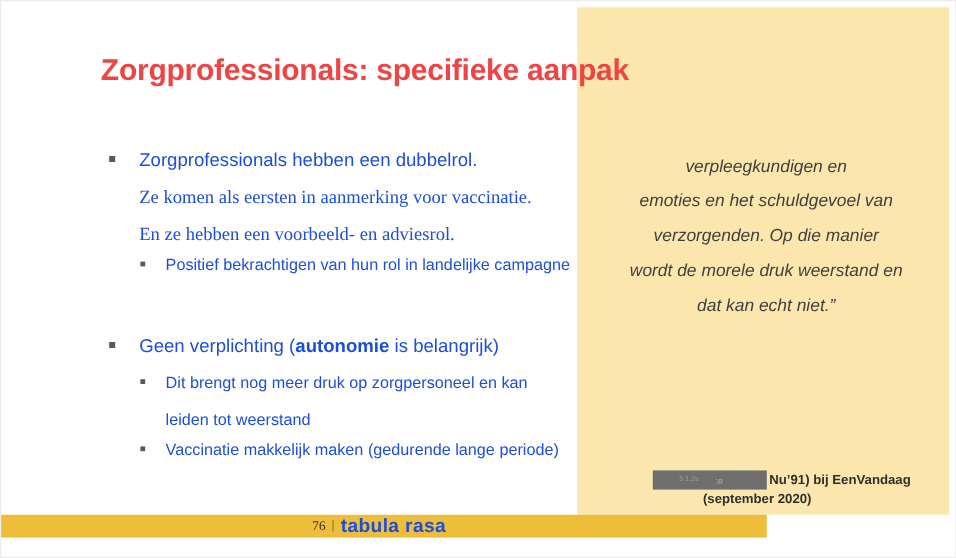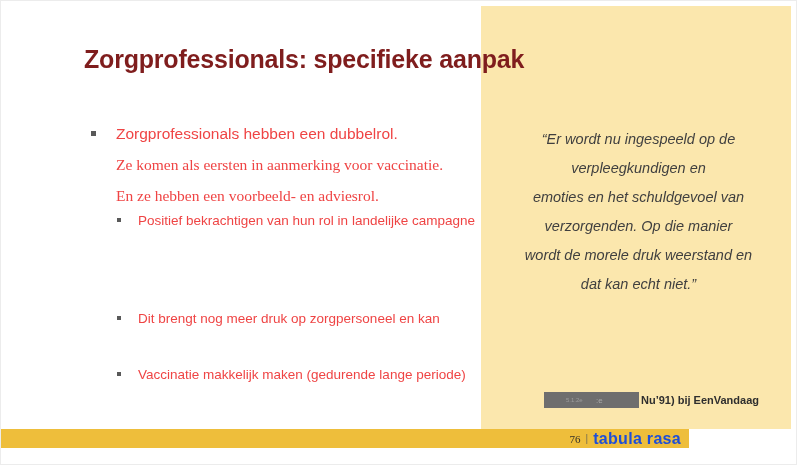--- a/index.html
+++ b/index.html
@@ -24,26 +24,26 @@
     background: #fbe7ad;
   }
 
   
   .title {
     position: absolute;
     left: 83px;
     top: 44px;
     font-size: 25px;
     letter-spacing: -0.2px;
-    color: #7f1d1d;
+    color: #ef4444;
     white-space: nowrap;
   }
 
   
-  .row { position: absolute; white-space: nowrap; color: #ef4444; }
+  .row { position: absolute; white-space: nowrap; color: #1d4ed8; }
   .lvl1 { left: 90px; font-size: 15.5px; }
   .lvl1 .txt { margin-left: 0; }
   .lvl1-cont { left: 115px; font-size: 15.5px; font-family: Liberation Serif, serif; }
   .lvl2 { left: 116px; font-size: 13.5px; }
   .lvl2-cont { left: 137px; font-size: 13.5px; }
 
   .sq1 {
     display: inline-block;
     width: 5px; height: 5px;
     background: #595959;
@@ -117,26 +117,26 @@
     font-size: 11px;
     font-weight: 600;
     color: #2e2e2e;
   }
 
   
   .footer-bar {
     position: absolute;
     left: 0;
     top: 428px;
-    width: 688px;
+    width: 638px;
     height: 19px;
     background: #eebe3b;
     display: flex;
     align-items: center;
-    justify-content: flex-end;
+    justify-content: center;
     padding-right: 8px;
   }
   .footer-page {
     font-family: "Liberation Serif", serif;
     font-size: 11px;
     color: #33302a;
     margin-right: 5px;
   }
   .footer-sep {
     font-size: 10px;
@@ -164,44 +164,48 @@
   <div class="row lvl1" style="top:124px;">
     <span class="sq1"></span><span class="txt">Zorgprofessionals hebben een dubbelrol.</span>
   </div>
   <div class="row lvl1-cont" style="top:155px;">Ze komen als eersten in aanmerking voor vaccinatie.</div>
   <div class="row lvl1-cont" style="top:186px;">En ze hebben een voorbeeld- en adviesrol.</div>
 
   <div class="row lvl2" style="top:212px;">
     <span class="sq2"></span><span>Positief bekrachtigen van hun rol in landelijke campagne</span>
   </div>
 
+  <div class="row lvl1" style="top:279px;">
+    <span class="sq1"></span><span>Geen verplichting (</span><span class="bold">autonomie</span><span> is belangrijk)</span>
+  </div>
 
   <div class="row lvl2" style="top:310px;">
     <span class="sq2"></span><span>Dit brengt nog meer druk op zorgpersoneel en kan</span>
   </div>
+  <div class="row lvl2-cont" style="top:341px;">leiden tot weerstand</div>
   <div class="row lvl2" style="top:366px;">
     <span class="sq2"></span><span>Vaccinatie makkelijk maken (gedurende lange periode)</span>
   </div>
 
   <div class="quote">
-    <div>“Er wordt nu ingespeeld op de</div>
     <div>verpleegkundigen en</div>
     <div>emoties en het schuldgevoel van</div>
     <div>verzorgenden. Op die manier</div>
     <div>wordt de morele druk weerstand en</div>
     <div>dat kan echt niet.”</div>
   </div>
 
   <div class="attrib-row">
     <span class="redaction">
       <span class="r1">5.1.2e</span>
       <span class="r2">:e</span>
     </span>
     <span class="attrib-text">Nu’91) bij EenVandaag</span>
   </div>
+  <div class="attrib-line2">(september 2020)</div>
 
   <div class="footer-bar">
     <span class="footer-page">76</span>
     <span class="footer-sep">|</span>
     <span class="footer-brand">tabula rasa</span>
   </div>
 
 </div>
 
 </body></html>

